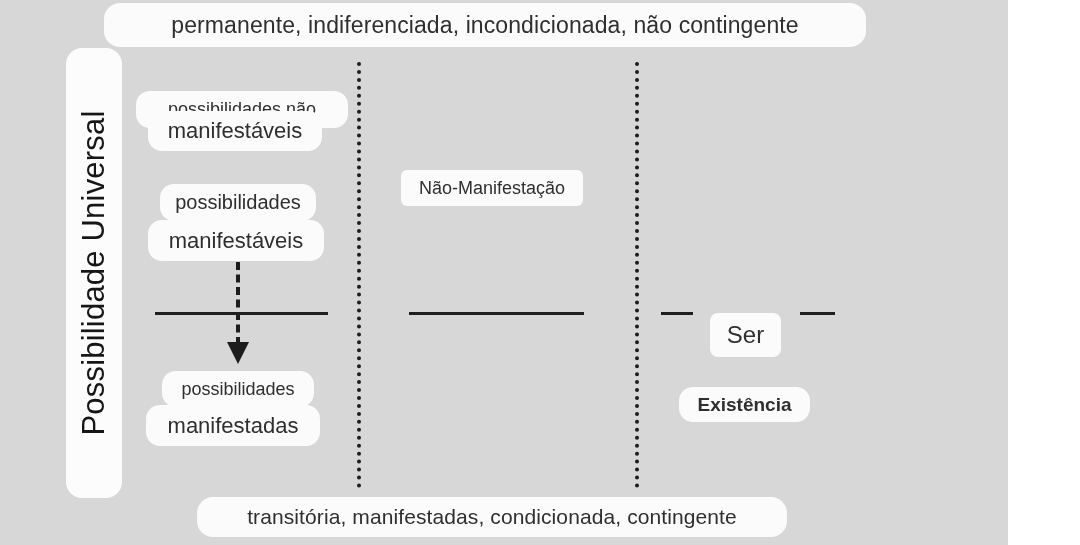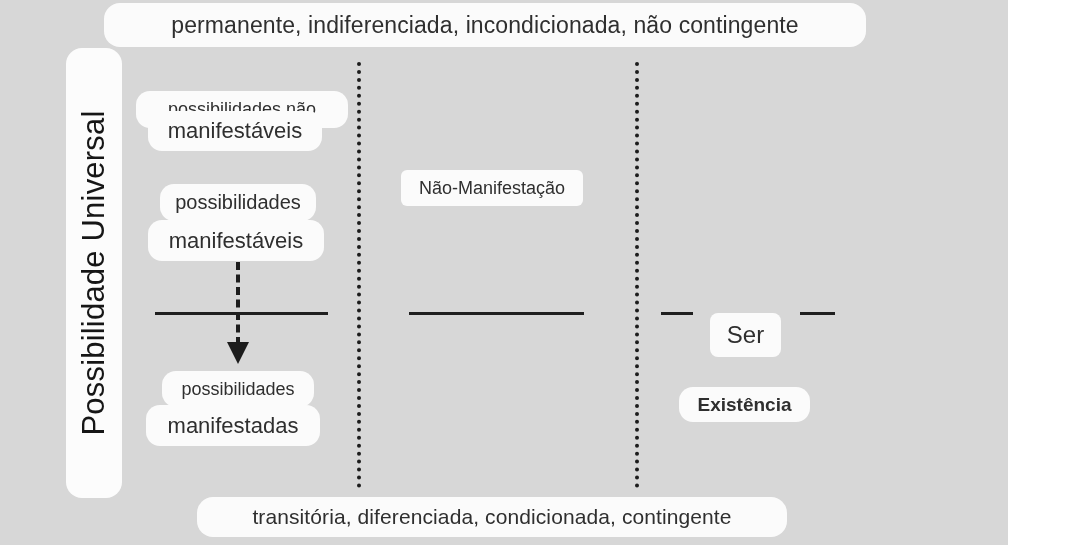--- a/index.html
+++ b/index.html
@@ -148,15 +148,15 @@
   <div class="pill" id="pill-manifestad">manifestadas</div>
 
   <div class="pill" id="pill-nao-manif">Não-Manifestação</div>
   <div class="hrule" id="rule-col2"></div>
 
   <div class="hrule" id="rule-col3-left"></div>
   <div class="pill" id="pill-ser">Ser</div>
   <div class="hrule" id="rule-col3-right"></div>
   <div class="pill" id="pill-existencia">Existência</div>
 
-  <div class="pill banner" id="banner-bottom">transitória, diferenciada, condicionada, contingente</div>
+  <div class="pill banner" id="banner-bottom">transitória, manifestadas, condicionada, contingente</div>
 
 </div>
 
 </body></html>

